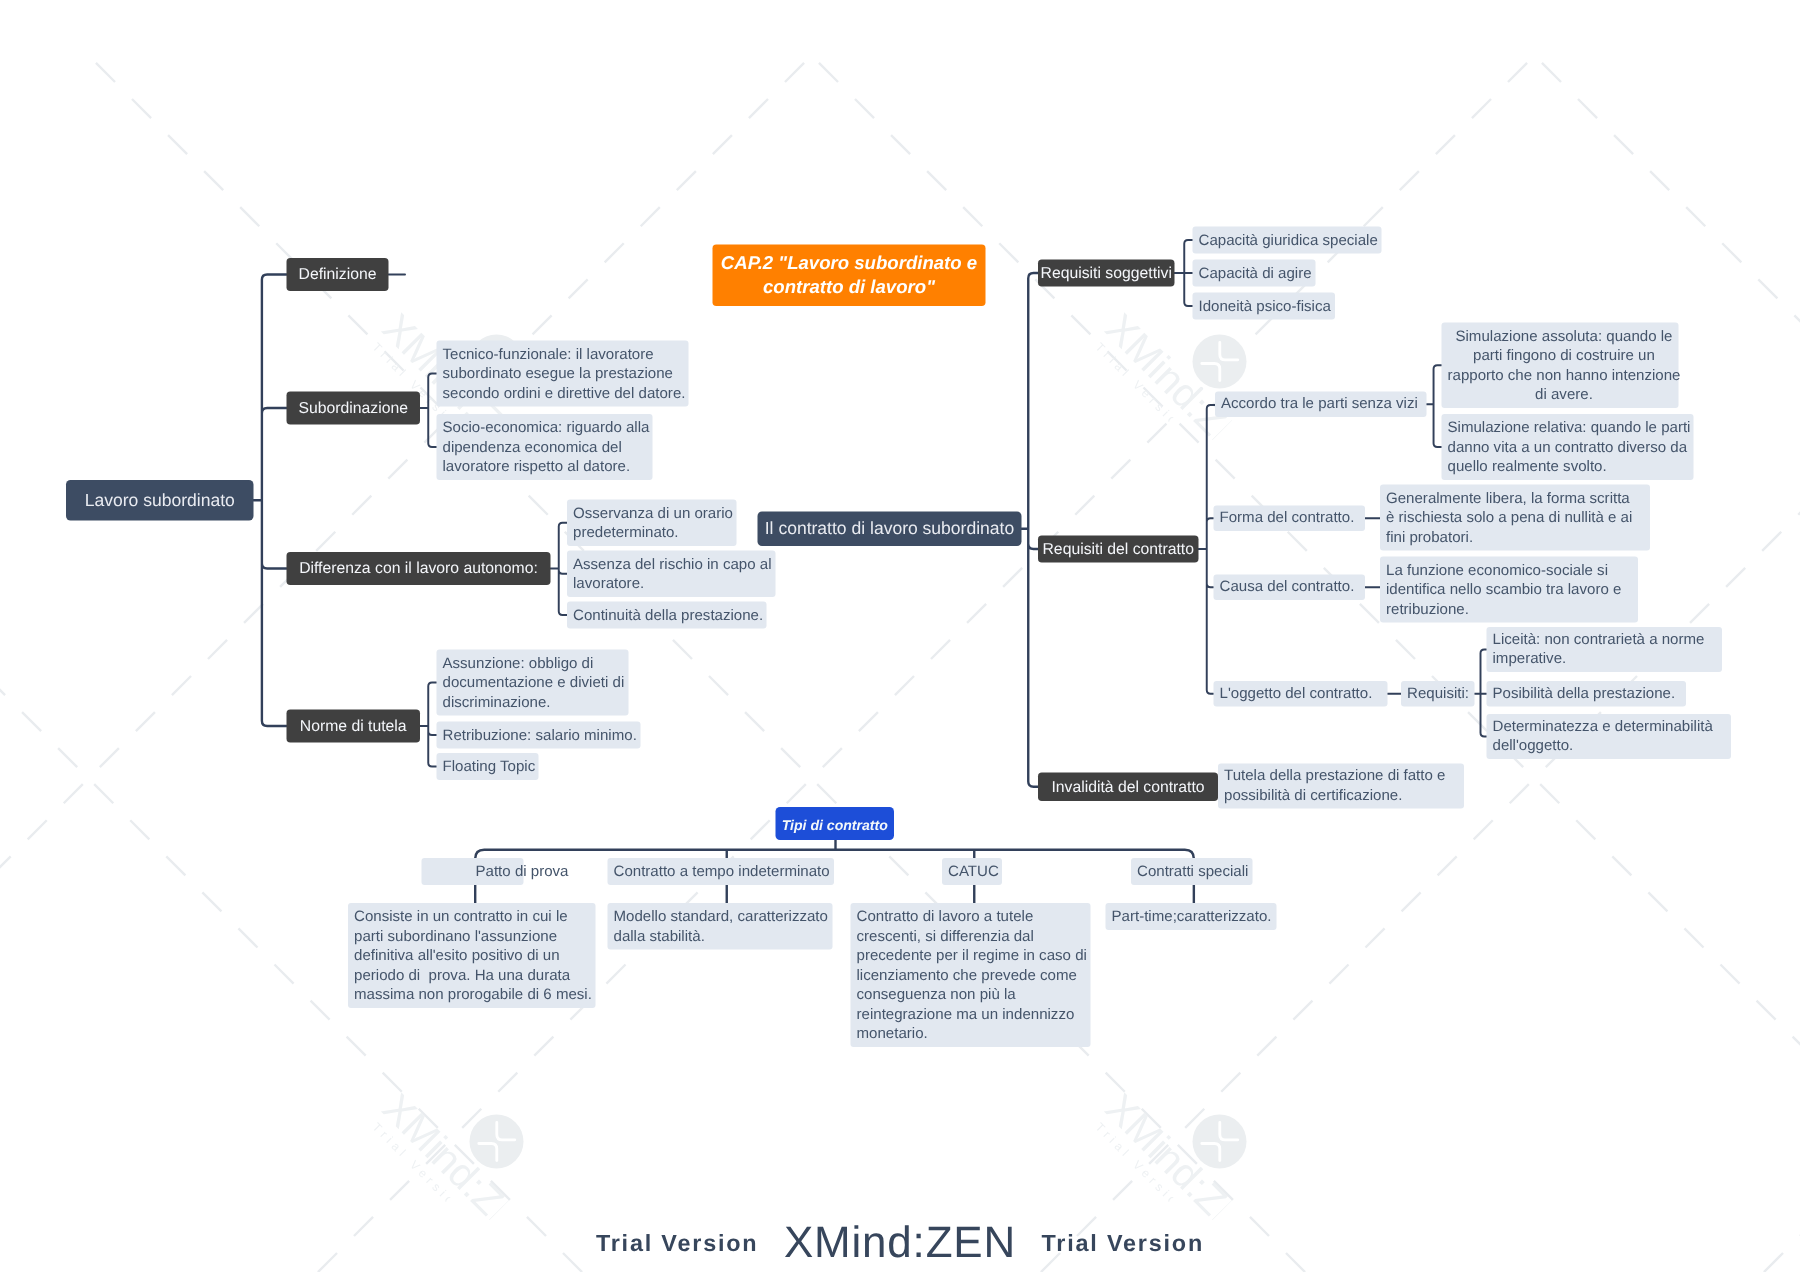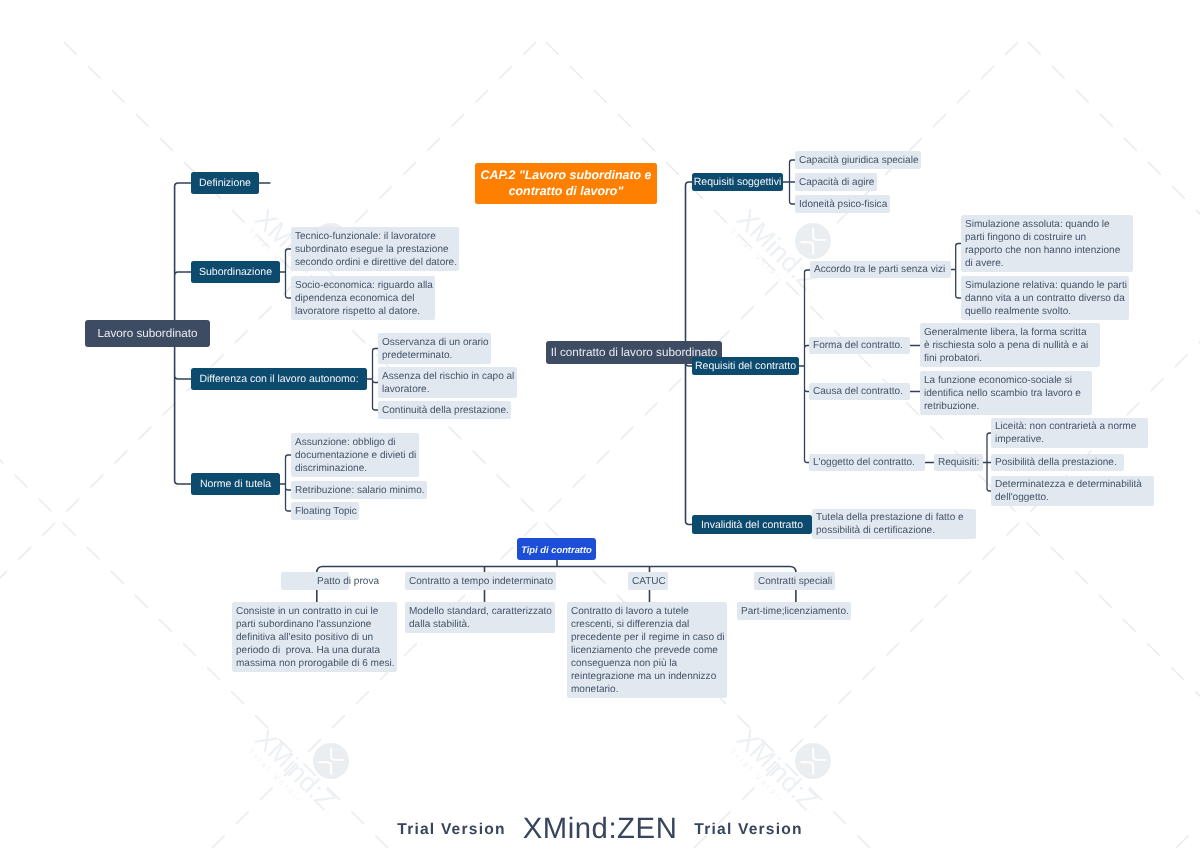--- a/index.html
+++ b/index.html
@@ -17,37 +17,37 @@
      color:#eef1f3;white-space:nowrap;text-align:left;}
   .wm-brand{font-size:27px;display:block;line-height:27px;letter-spacing:0px;
      width:103px;overflow:hidden;}
   .wm-sub{font-size:8px;letter-spacing:3px;display:block;line-height:10px;
      margin-left:4px;width:70px;overflow:hidden;}
   #links{position:absolute;left:0;top:0;width:1200px;height:848px;}
   #nodes{position:absolute;left:0;top:0;width:1200px;height:848px;}
 
   .node{position:absolute;box-sizing:border-box;white-space:pre;}
   .node.root{background:#3d4c63;color:#e9ebf1;border-radius:3px;display:flex;align-items:center;
-        justify-content:center;font-size:11.7px;margin-left:41px;}
+        justify-content:center;font-size:11.7px;}
   .node.branch{background:#7e9bc6;color:#f4f6fa;border-radius:2.5px;display:flex;align-items:center;
         justify-content:center;font-size:10.5px;}
   .node.leaf{background:#e2e8f0;color:#44546a;border-radius:2px;font-size:10.05px;line-height:13px;
         display:flex;align-items:center;padding-left:4px;}
   .node.teal{background:#75a7ba;color:#f0f6f8;border-radius:3px;display:flex;align-items:center;
         justify-content:center;font-size:9.4px;font-style:italic;font-weight:bold;}
   .node.accent{background:#ff8000;color:#ffffff;border-radius:2.5px;display:flex;align-items:center;
         justify-content:center;text-align:center;font-size:12.4px;font-style:italic;font-weight:bold;
         line-height:15.8px;}
 
   #trial{position:absolute;left:0;top:808px;width:1200px;height:40px;display:flex;align-items:baseline;
          justify-content:center;color:#37465c;}
   .trial-side{font-size:15.6px;font-weight:bold;letter-spacing:1.2px;}
   .trial-brand{font-size:29.3px;letter-spacing:0.55px;font-weight:400;margin:0 17px;position:relative;top:4px;}
 </style>
-<style>.node.root{background:#3d4c63;color:#e9ebf1}.node.branch{background:#0c4a6e;color:#f4f6fa}.node.leaf{background:#e2e8f0;color:#44546a}.node.teal{background:#1d4ed8;color:#f4f8fa}.node.accent{background:#ff8000;color:#ffffff}.wm-text{color:#eef1f3}.wm-badge{background:#ebeef0}#trial{color:#37465c}</style></head>
+<style>.node.root{background:#3d4c63;color:#e9ebf1}.node.branch{background:#404040;color:#f4f6fa}.node.leaf{background:#e2e8f0;color:#44546a}.node.teal{background:#1d4ed8;color:#f4f8fa}.node.accent{background:#ff8000;color:#ffffff}.wm-text{color:#eef1f3}.wm-badge{background:#ebeef0}#trial{color:#37465c}</style></head>
 <body>
 
 <div id="stage" style="background: rgb(255, 255, 255);">
   <div id="wm-layer">
       <svg width="1200" height="848" viewBox="0 0 1200 848" style="position: absolute; left: 0px; top: 0px;">
         <g stroke="#e9ecef" stroke-width="1.6" stroke-dasharray="18 16" stroke-dashoffset="-7" fill="none">
           <line x1="-905" y1="37" x2="95" y2="1037"></line>
           <line x1="-423" y1="37" x2="577" y2="1037"></line>
           <line x1="59" y1="37" x2="1059" y2="1037"></line>
           <line x1="541" y1="37" x2="1541" y2="1037"></line>
@@ -164,21 +164,21 @@
       <div class="node leaf" style="left: 291px; top: 502px; width: 68px; height: 18px;"><span>Floating Topic</span></div>
       <div class="node accent" style="left: 475px; top: 163px; width: 182px; height: 41px;"><span>CAP.2 "Lavoro subordinato e
 contratto di lavoro"</span></div>
       <div class="node root" style="left: 505px; top: 341px; width: 176px; height: 23px;"><span>Il contratto di lavoro subordinato</span></div>
       <div class="node branch" style="left: 692px; top: 173px; width: 91px; height: 18px;"><span>Requisiti soggettivi</span></div>
       <div class="node leaf" style="left: 795px; top: 151px; width: 126px; height: 18px;"><span>Capacità giuridica speciale</span></div>
       <div class="node leaf" style="left: 795px; top: 173px; width: 82px; height: 18px;"><span>Capacità di agire</span></div>
       <div class="node leaf" style="left: 795px; top: 195px; width: 95px; height: 18px;"><span>Idoneità psico-fisica</span></div>
       <div class="node branch" style="left: 692px; top: 357px; width: 107px; height: 18px;"><span>Requisiti del contratto</span></div>
       <div class="node leaf" style="left: 810px; top: 261px; width: 141px; height: 17px;"><span>Accordo tra le parti senza vizi</span></div>
-      <div class="node leaf" style="left: 961px; top: 215px; width: 172px; height: 57px;"><span>Simulazione assoluta: quando le
+      <div class="node leaf" style="left: 961px; top: 215px; width: 158px; height: 57px; text-align: center;"><span>Simulazione assoluta: quando le
 parti fingono di costruire un
 rapporto che non hanno intenzione
 di avere.</span></div>
       <div class="node leaf" style="left: 961px; top: 276px; width: 168px; height: 44px;"><span>Simulazione relativa: quando le parti
 danno vita a un contratto diverso da
 quello realmente svolto.</span></div>
       <div class="node leaf" style="left: 809px; top: 337px; width: 101px; height: 17px;"><span>Forma del contratto.</span></div>
       <div class="node leaf" style="left: 920px; top: 323px; width: 180px; height: 44px;"><span>Generalmente libera, la forma scritta
 è rischiesta solo a pena di nullità e ai
 fini probatori.</span></div>
@@ -208,20 +208,20 @@
 dalla stabilità.</span></div>
       <div class="node leaf" style="left: 628px; top: 572px; width: 40px; height: 18px;"><span>CATUC</span></div>
       <div class="node leaf" style="left: 567px; top: 602px; width: 160px; height: 96px;"><span>Contratto di lavoro a tutele
 crescenti, si differenzia dal
 precedente per il regime in caso di
 licenziamento che prevede come
 conseguenza non più la
 reintegrazione ma un indennizzo
 monetario.</span></div>
       <div class="node leaf" style="left: 754px; top: 572px; width: 81px; height: 18px;"><span>Contratti speciali</span></div>
-      <div class="node leaf" style="left: 737px; top: 602px; width: 114px; height: 18px;"><span>Part-time;licenziamento.</span></div>
+      <div class="node leaf" style="left: 737px; top: 602px; width: 114px; height: 18px;"><span>Part-time;caratterizzato.</span></div>
     </div>
   <div id="trial">
     <span class="trial-side">Trial Version</span>
     <span class="trial-brand">XMind:ZEN</span>
     <span class="trial-side">Trial Version</span>
   </div>
 </div>
 
 </body></html>

